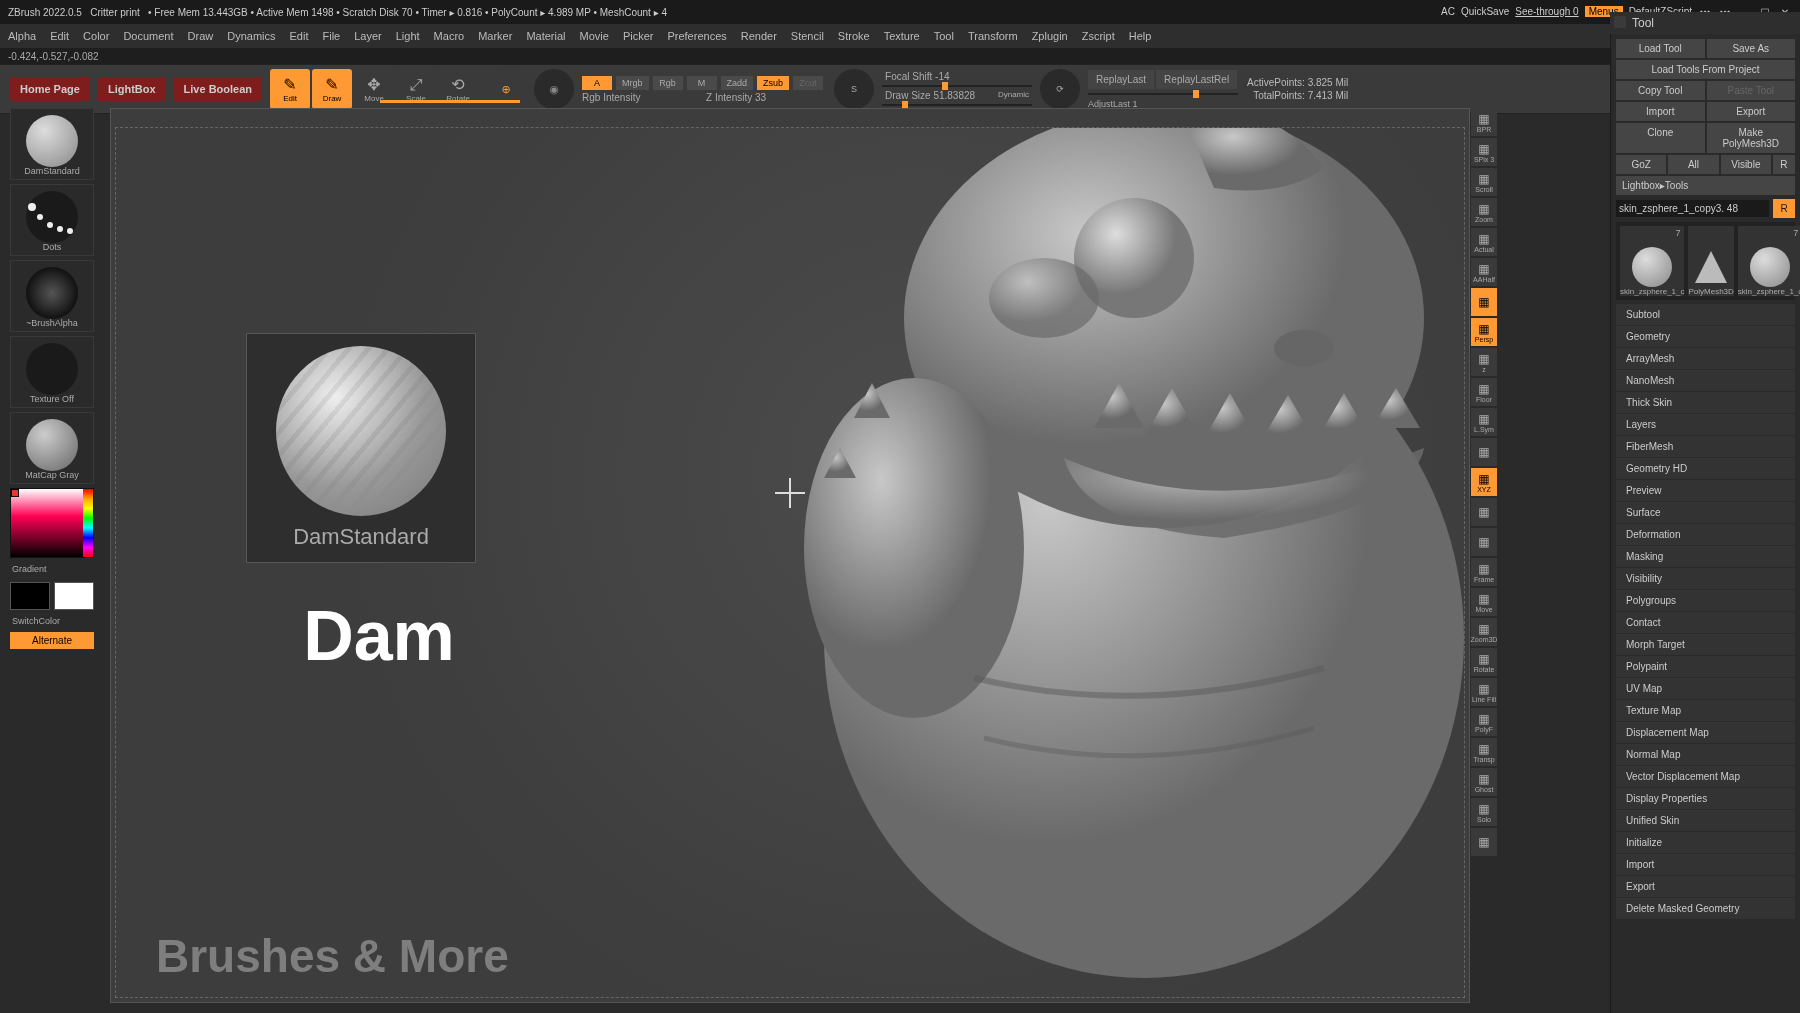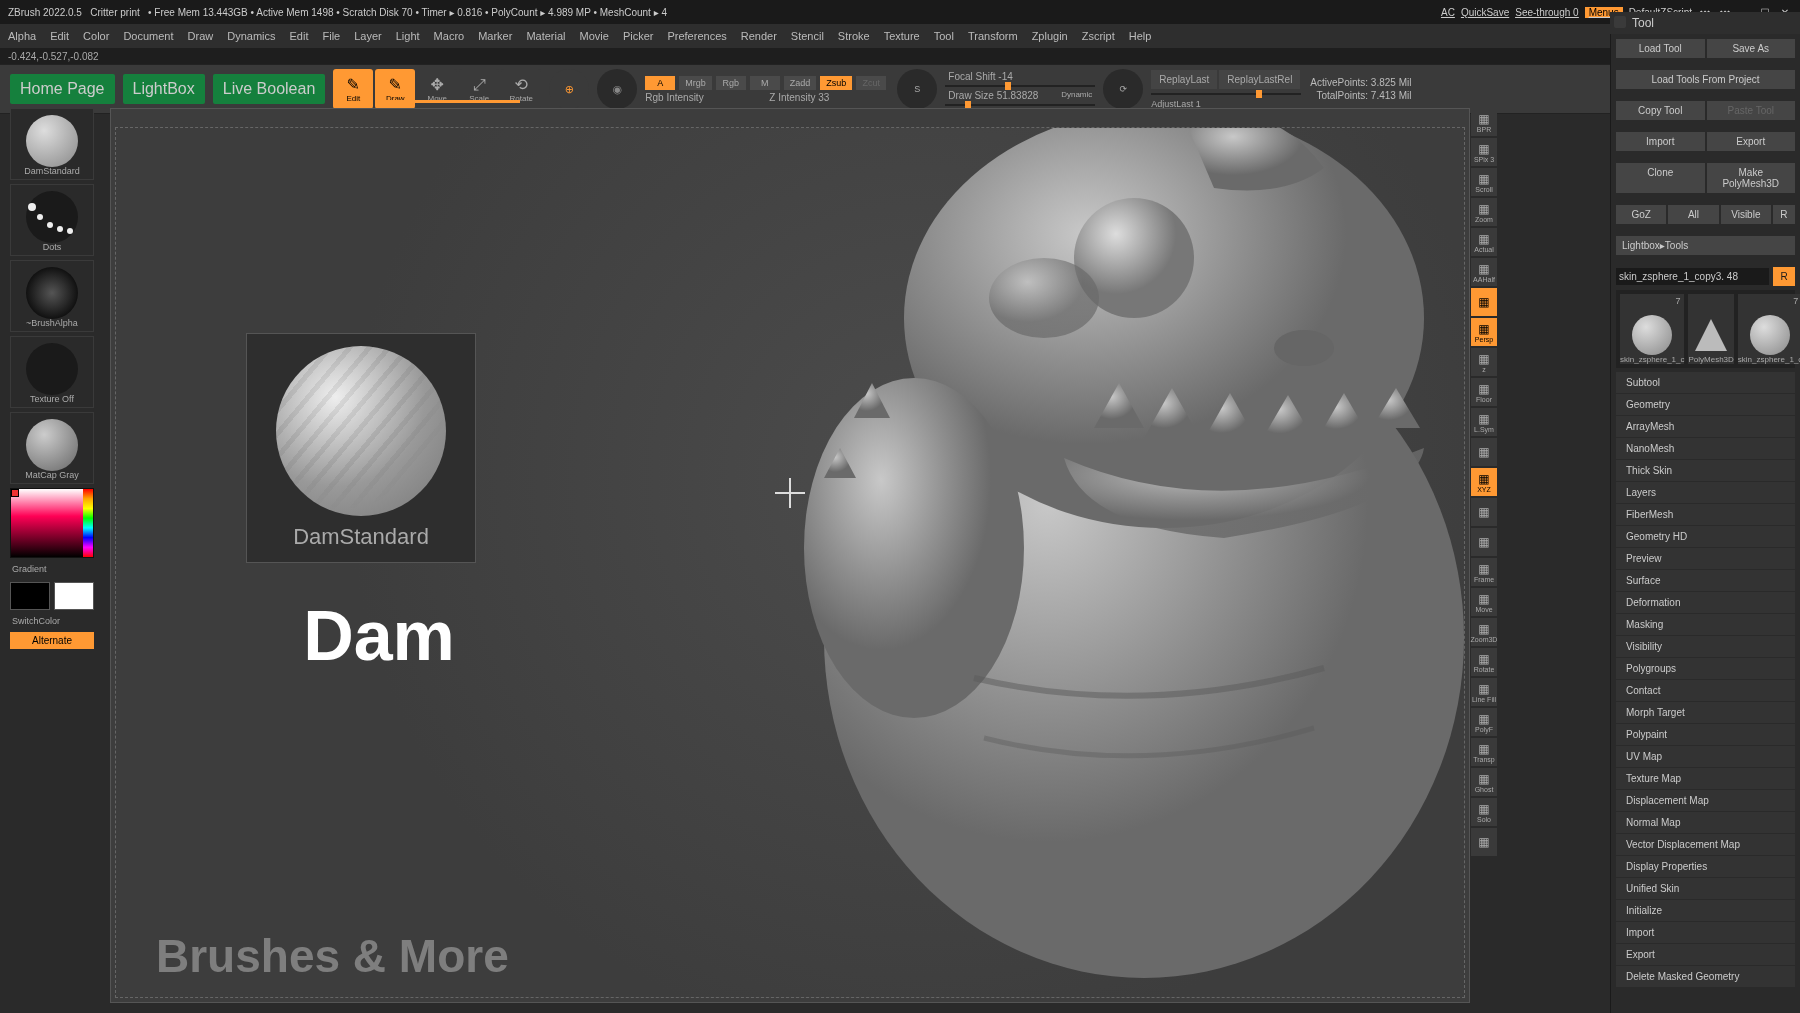--- a/index.html
+++ b/index.html
@@ -1,36 +1,36 @@
 <!DOCTYPE html>
 <html><head>
 <meta charset="utf-8">
 <style>
 * { margin: 0; padding: 0; box-sizing: border-box; font-family: Arial, sans-serif; user-select: none; }
 body { background: #2a2a2a; color: #aaa; font-size: 11px; overflow: hidden; width: 1800px; height: 1013px; }
 
 
 .status-bar { background: #1a1a1a; height: 12px; display: flex; align-items: center; padding: 12px 8px; font-size: 10px; color: #ccc; }
 .status-bar .left { flex: 1; }
-.status-bar .right { display: flex; gap: 6px; align-items: flex-end; text-decoration: underline; }
+.status-bar .right { display: flex; gap: 6px; align-items: flex-start; }
 .status-bar .menus-btn { background: #ff9933; color: #000; padding: 0 4px; }
 .status-bar .topright-icon { width: 14px; height: 12px; display: inline-flex; align-items: center; justify-content: center; font-size: 10px; }
 
 
 .menu-bar { background: #2e2e2e; height: 22px; display: flex; align-items: center; padding: 12px 8px; gap: 14px; font-size: 11px; color: #bbb; }
 .menu-bar span { cursor: pointer; }
 .tool-header { position: absolute; right: 0; top: 12px; width: 190px; height: 22px; background: #2e2e2e; display: flex; align-items: center; padding-left: 22px; font-size: 12px; color: #ccc; }
 .tool-header::before { content:""; position:absolute; left:4px; top:4px; width:12px; height:12px; background:#3a3a3a; border-radius:2px; }
 
 
 .coord-bar { background: #1e1e1e; height: 16px; display:flex; align-items:center; padding-left:8px; font-size:10px; color:#aaa; }
 
 
 .toolbar-row { background: #3a3a3a; height: 50px; display: flex; align-items: center; padding: 0 10px; gap: 8px; border-top:1px solid #222; border-bottom:1px solid #222; }
-.toolbar-btn-text { background:#15803d; padding:6px 10px; color:#ccc; font-size:16px; border-radius:2px; }
+.toolbar-btn-text { background:#7f1d1d; padding:6px 10px; color:#ccc; font-size:11px; border-radius:2px;font-weight:bold; }
 .mode-group { display:flex; gap:2px; }
 .mode-btn { width:40px; height:40px; background:#3a3a3a; display:flex; flex-direction:column; align-items:center; justify-content:center; font-size:8px; color:#aaa; border-radius:3px; }
 .mode-btn.active { background:#ff9933; color:#000; }
 .mode-btn .ico { font-size:16px; }
 .gizmo-btn { width:40px; height:40px; background:#3a3a3a; border-radius:50%; display:flex; align-items:center; justify-content:center; }
 .gizmo-btn.dark { background:#2a2a2a; }
 .rgb-group { display:flex; flex-direction:column; gap:2px; font-size:10px; }
 .rgb-row { display:flex; gap:4px; align-items:center; }
 .rgb-cell { background:#4a4a4a; padding:2px 6px; min-width:30px; text-align:center; font-size:9px; }
 .rgb-cell.a { background:#ff9933; color:#000; }
@@ -39,21 +39,21 @@
 .slider-block { width:150px; font-size:10px; }
 .slider-block .lbl { display:flex; justify-content:space-between; padding:1px 3px; }
 .slider-track { height:2px; background:#222; position:relative; margin:2px 0; }
 .slider-handle { position:absolute; top:-3px; width:6px; height:8px; background:#ff9933; }
 .stat-block { font-size:10px; color:#bbb; }
 .stat-row { display:flex; gap:4px; justify-content:flex-end; padding:1px; }
 .replay-btn { background:#444; padding:4px 8px; font-size:10px; }
 
 
 .right-panel { position:absolute; right:0; top:34px; width:190px; background:#2a2a2a; height:calc(100% - 34px); padding:5px; overflow:hidden; border-left:1px solid #1a1a1a; }
-.btn-pair { display:flex; gap:2px; margin-bottom:12px; }
+.btn-pair { display:flex; gap:2px; margin-bottom:2px; }
 .btn-sm { flex:1; background:#454545; padding:4px 6px; font-size:10px; color:#ccc; text-align:center; }
 .btn-sm.full { width:100%; }
 .btn-sm.disabled { color:#666; }
 .btn-sq { width:22px; flex:0 0 22px; }
 .tool-thumb-row { display:flex; gap:4px; margin:4px 0; background:#222; padding:4px; }
 .tool-thumb { flex:1; height:70px; background:#333; display:flex; flex-direction:column; align-items:center; justify-content:flex-end; font-size:8px; position:relative; }
 .tool-thumb .count { position:absolute; top:2px; right:4px; font-size:9px; }
 .accordion { margin-top:4px; }
 .accordion-item { background:#333; padding:5px 10px; margin-bottom:1px; font-size:10px; color:#ccc; cursor:pointer; }
 

